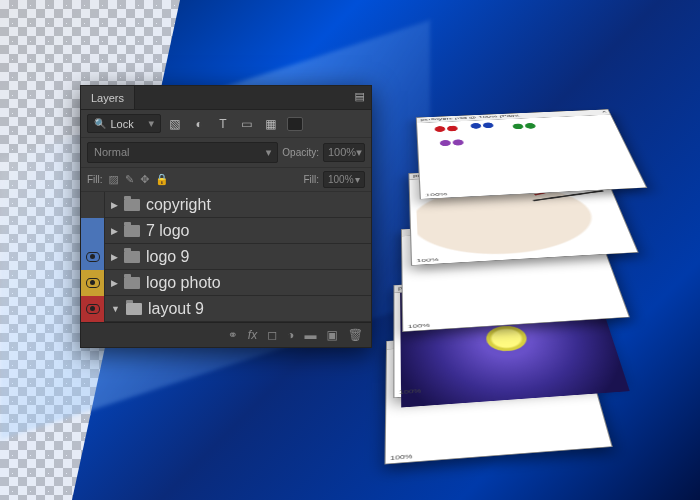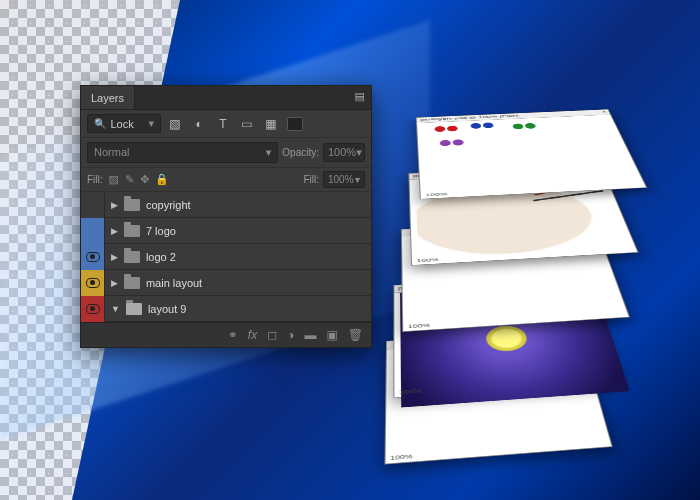--- a/index.html
+++ b/index.html
@@ -84,21 +84,21 @@
   position: relative;
 }
 .eye::after { content:""; position:absolute; left:3px; top:1px; width:5px; height:5px; background:#222; border-radius:50%; }
 .layer-body { display: flex; align-items: center; gap: 6px; padding: 0 6px; flex: 1; }
 .arrow { color: #bbb; font-size: 9px; }
 .folder {
   width: 16px; height: 12px; background: #8a8a8a; border-radius: 1px; position: relative;
 }
 .folder::before { content:""; position:absolute; top:-3px; left:0; width:7px; height:3px; background:#8a8a8a; border-radius:1px 1px 0 0; }
 .folder.open { background: #aaa; }
-.layer-name { color: #ddd; font-size: 11px; }
+.layer-name { color: #ddd; font-size: 16px; }
 
 .bottom-bar {
   display: flex; align-items: center; justify-content: flex-end;
   gap: 10px; padding: 5px 8px; background: #333; color: #888; font-size: 12px;
   border-top: 1px solid #222;
 }
 .bottom-bar span { cursor: pointer; }
 
 
 .stack { position: absolute; right: 54px; top: 40px; width: 280px; height: 400px; perspective: 900px; }
@@ -219,32 +219,32 @@
     </div>
   </div>
 
   <div class="layer">
     <div class="vis blue">
         <div class="eye"></div>
       </div>
     <div class="layer-body">
       <span class="arrow">▶</span>
       <div class="folder"></div>
-      <span class="layer-name">logo 2</span>
+      <span class="layer-name">logo 9</span>
     </div>
   </div>
 
   <div class="layer">
     <div class="vis yellow">
         <div class="eye"></div>
       </div>
     <div class="layer-body">
       <span class="arrow">▶</span>
       <div class="folder"></div>
-      <span class="layer-name">main layout</span>
+      <span class="layer-name">logo photo</span>
     </div>
   </div>
 
   <div class="layer">
     <div class="vis red">
         <div class="eye"></div>
       </div>
     <div class="layer-body">
       <span class="arrow">▼</span>
       <div class="folder open"></div>

